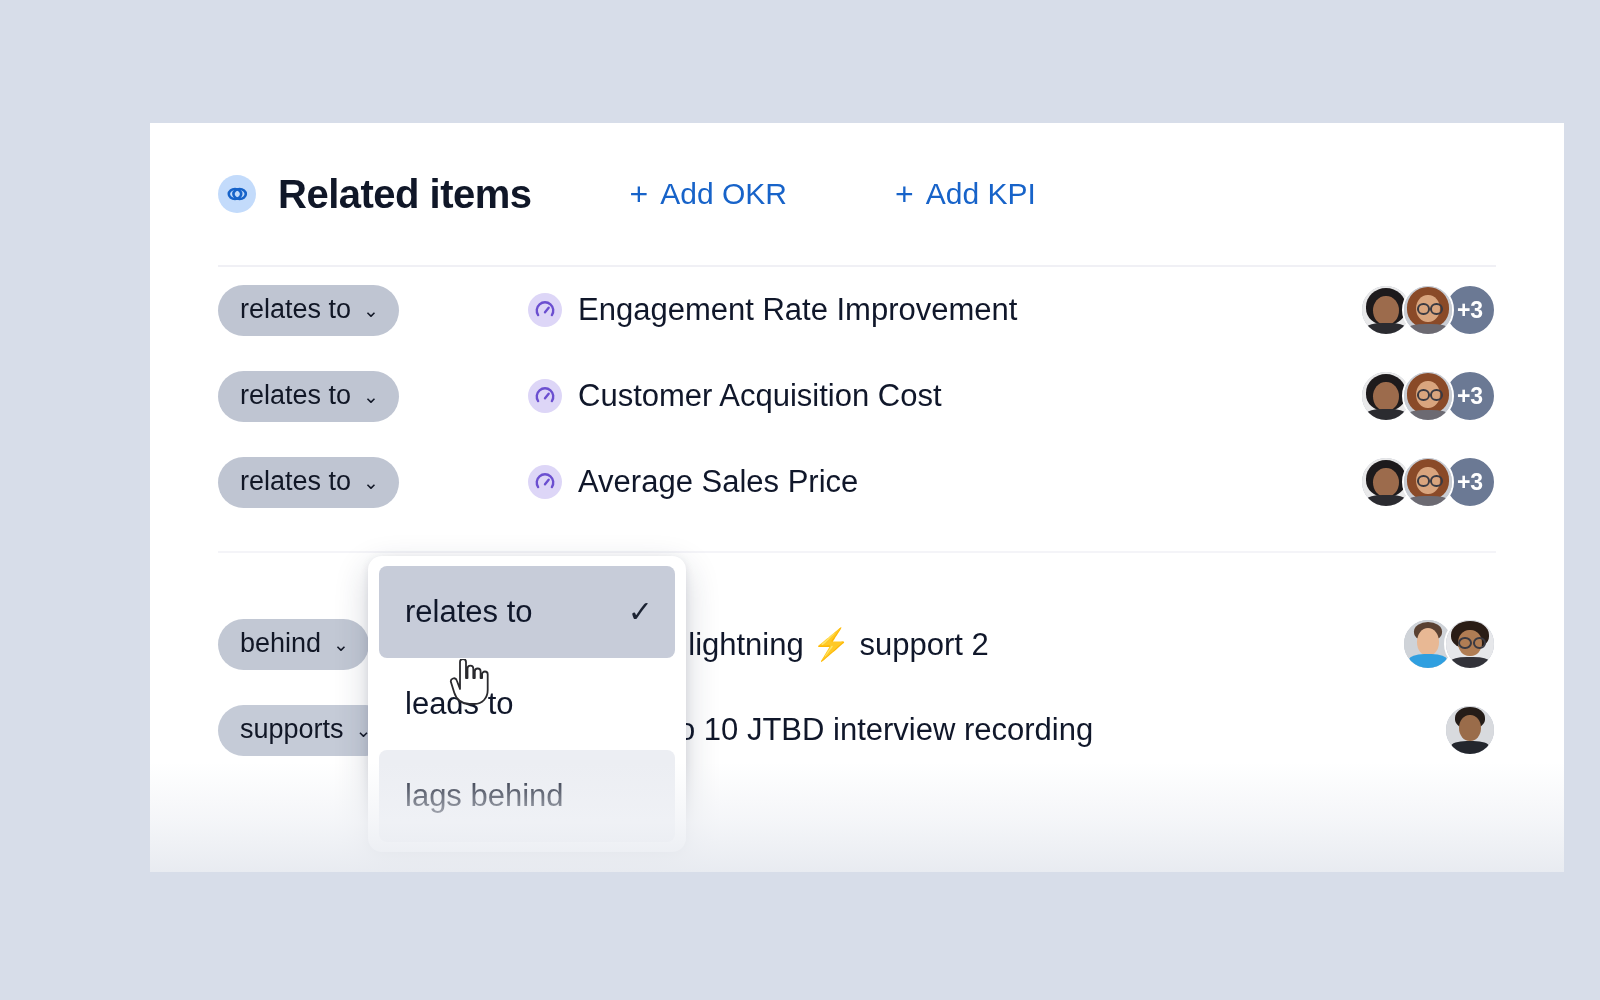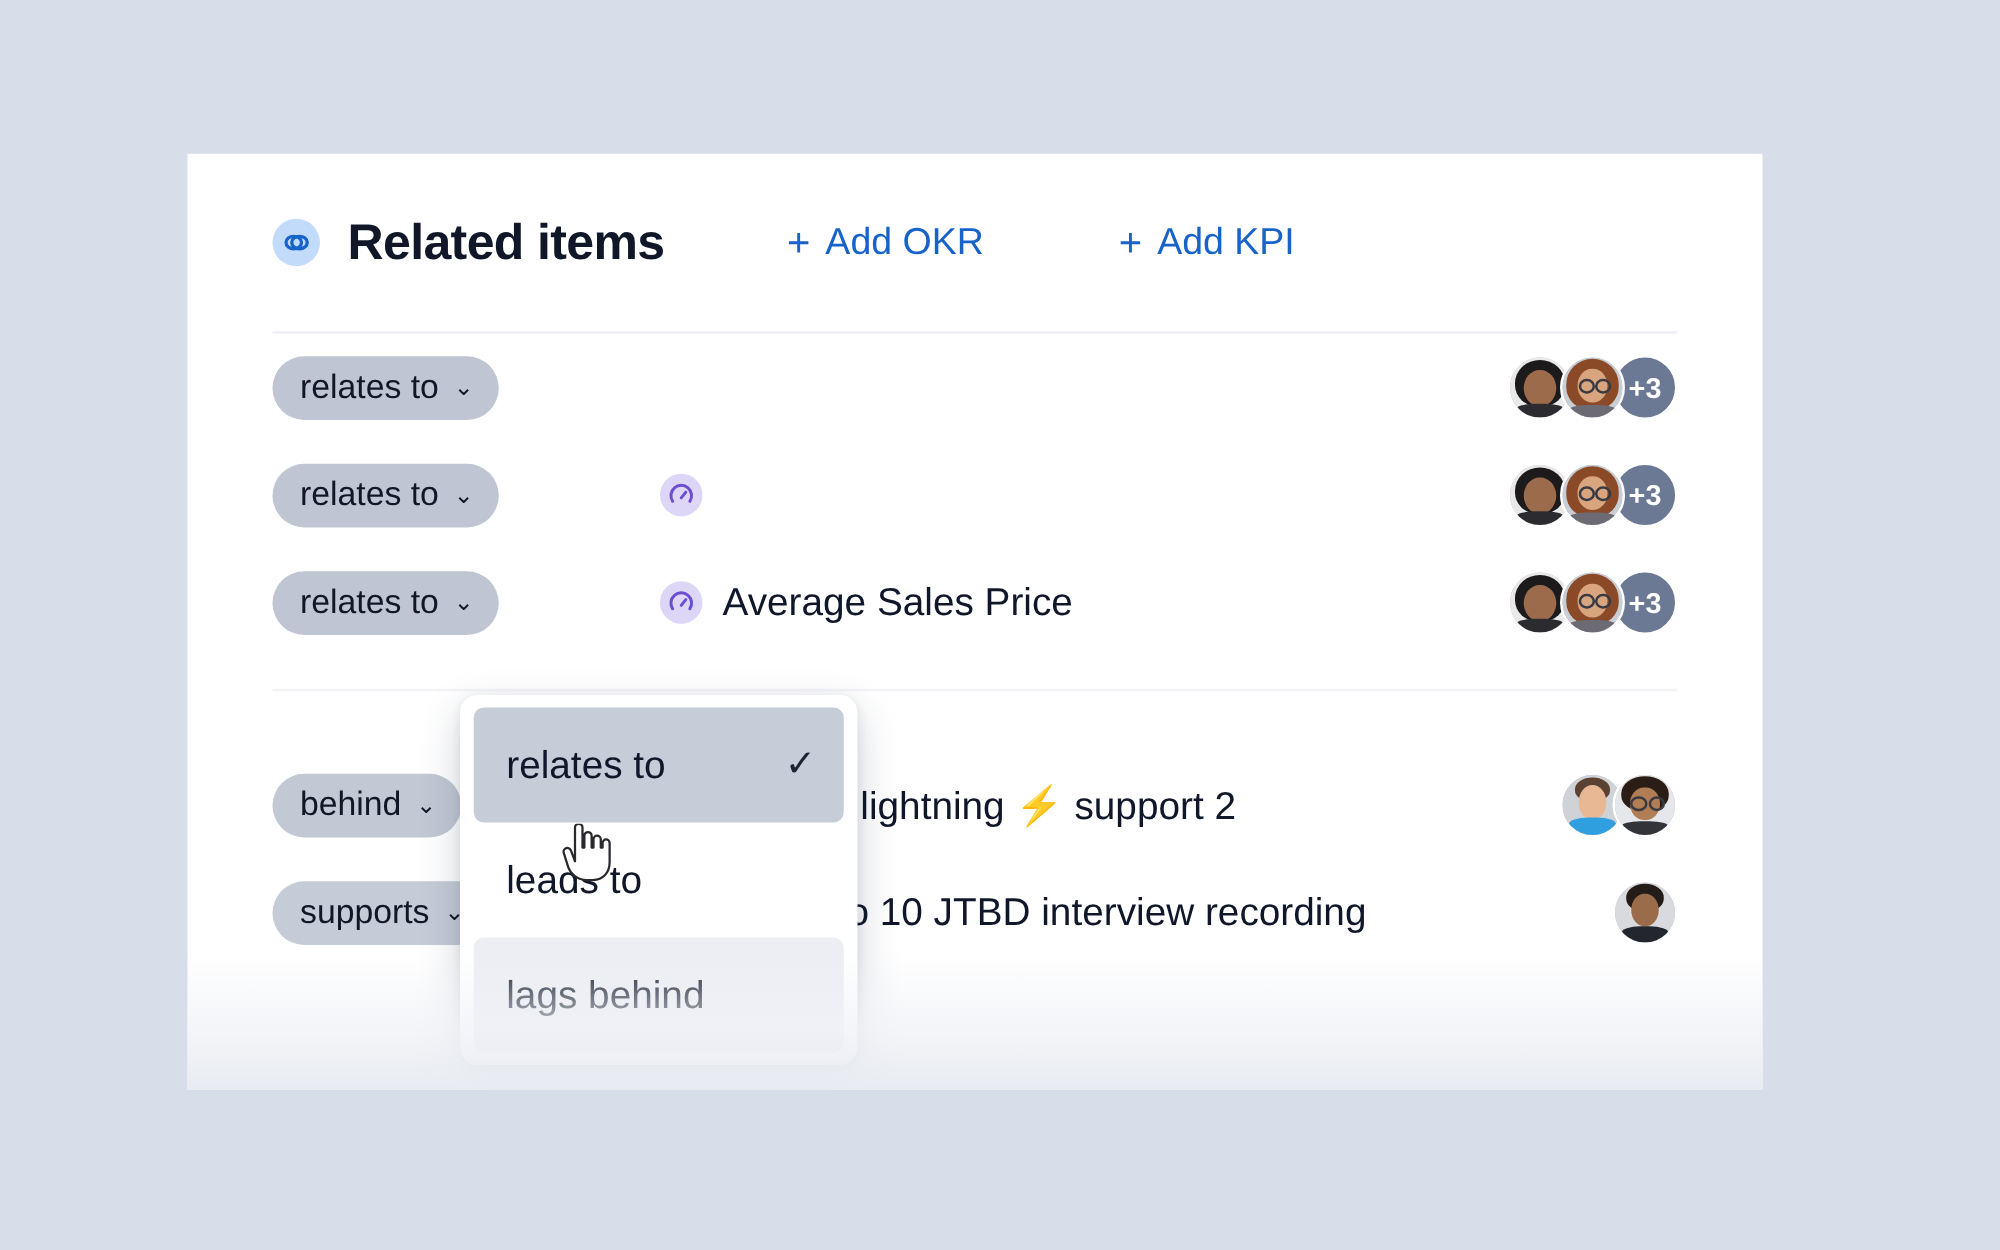--- a/index.html
+++ b/index.html
@@ -14,21 +14,21 @@
     font-family: "Liberation Sans", sans-serif;
     overflow: hidden;
     position: relative;
   }
 
   
   .card {
     position: absolute;
     left: 150px;
     top: 123px;
-    width: 1260px;
+    width: 1414px;
     height: 749px;
     background: #ffffff;
     overflow: hidden;
   }
   .card-fade {
     position: absolute;
     left: 0;
     right: 0;
     bottom: 0;
     height: 110px;
@@ -275,20 +275,29 @@
     </div>
 
     <div class="divider"></div>
 
 
     <div class="row">
       <div class="rel-pill">
         <span>relates to</span>
         <span class="chev">⌄</span>
       </div>
+      <div class="row-main">
+        <span class="item-icon icon-kpi">
+          <svg width="22" height="22" viewBox="0 0 24 24" aria-hidden="true">
+            <path d="M4.5 17.5a9 9 0 1 1 15 0" fill="none" stroke="#6b4fd0" stroke-width="2.6" stroke-linecap="round"></path>
+            <path d="M12 14.5l4-5" fill="none" stroke="#6b4fd0" stroke-width="2.6" stroke-linecap="round"></path>
+          </svg>
+        </span>
+        <span class="item-title">Engagement Rate Improvement</span>
+      </div>
       <div class="row-avatars">
         <span class="avatar">
           <span class="face">
             <span class="bg" style="background:#e9e9ea"></span>
             <span class="hair" style="left:8%;top:4%;width:84%;height:78%;background:#1d1a1c"></span>
             <span class="skin" style="left:23%;top:20%;width:54%;height:62%;background:#9c6b4c"></span>
             <span class="body" style="height:22%;background:#2b2b30"></span>
           </span>
         </span>
         <span class="avatar">
@@ -310,20 +319,21 @@
         <span>relates to</span>
         <span class="chev">⌄</span>
       </div>
       <div class="row-main">
         <span class="item-icon icon-kpi">
           <svg width="22" height="22" viewBox="0 0 24 24" aria-hidden="true">
             <path d="M4.5 17.5a9 9 0 1 1 15 0" fill="none" stroke="#6b4fd0" stroke-width="2.6" stroke-linecap="round"></path>
             <path d="M12 14.5l4-5" fill="none" stroke="#6b4fd0" stroke-width="2.6" stroke-linecap="round"></path>
           </svg>
         </span>
+        <span class="item-title">Customer Acquisition Cost</span>
       </div>
       <div class="row-avatars">
         <span class="avatar">
           <span class="face">
             <span class="bg" style="background:#e9e9ea"></span>
             <span class="hair" style="left:8%;top:4%;width:84%;height:78%;background:#1d1a1c"></span>
             <span class="skin" style="left:23%;top:20%;width:54%;height:62%;background:#9c6b4c"></span>
             <span class="body" style="height:22%;background:#2b2b30"></span>
           </span>
         </span>

